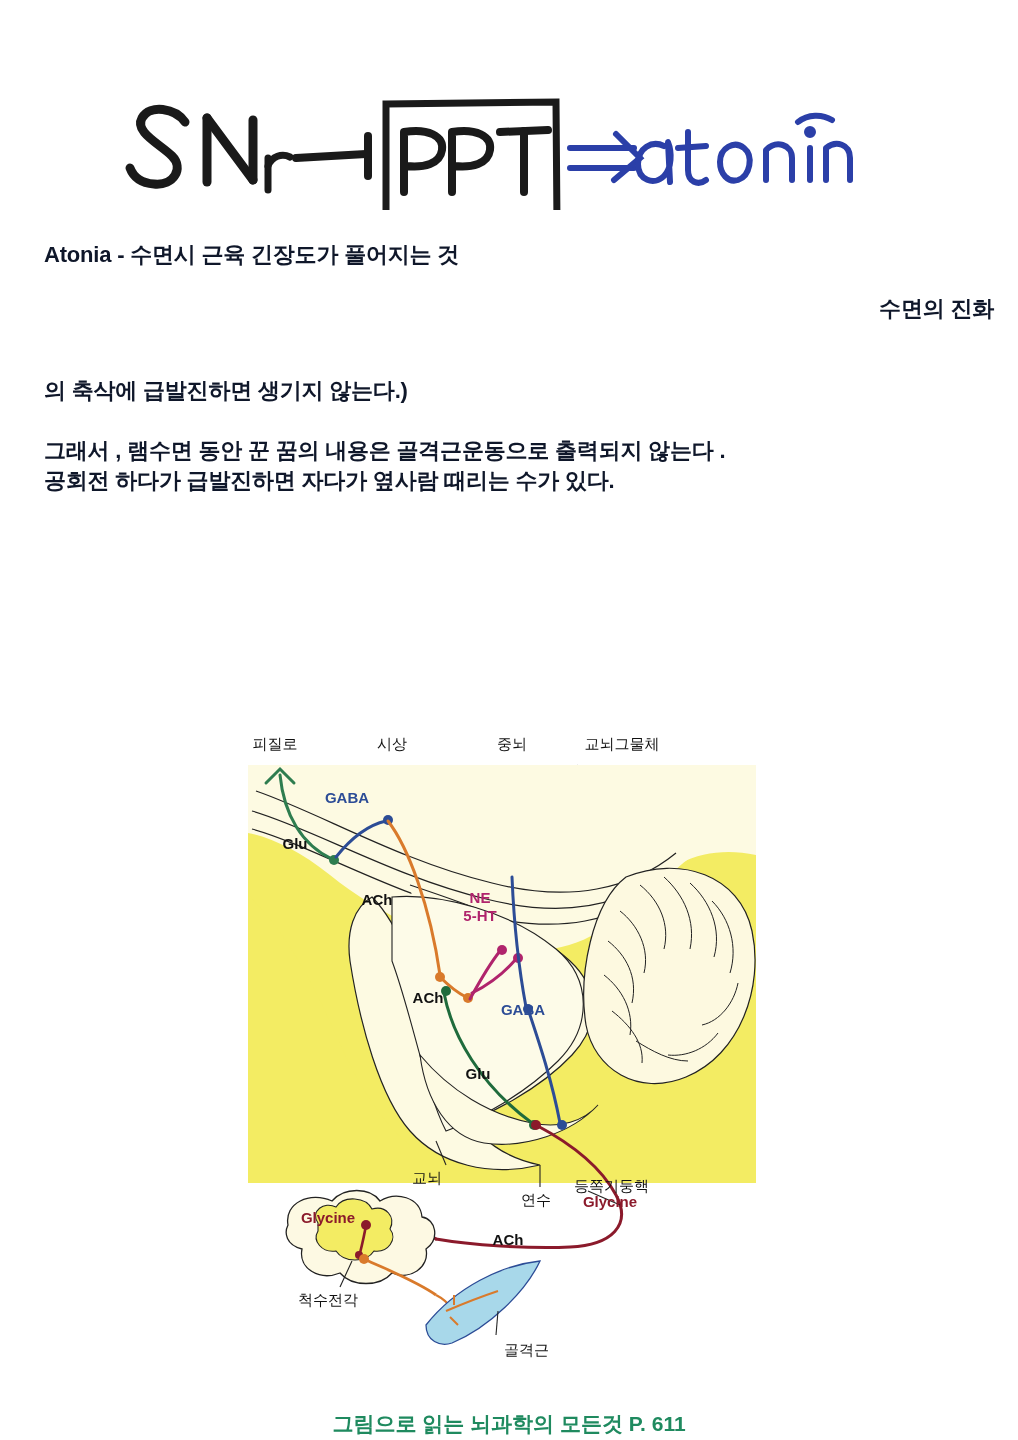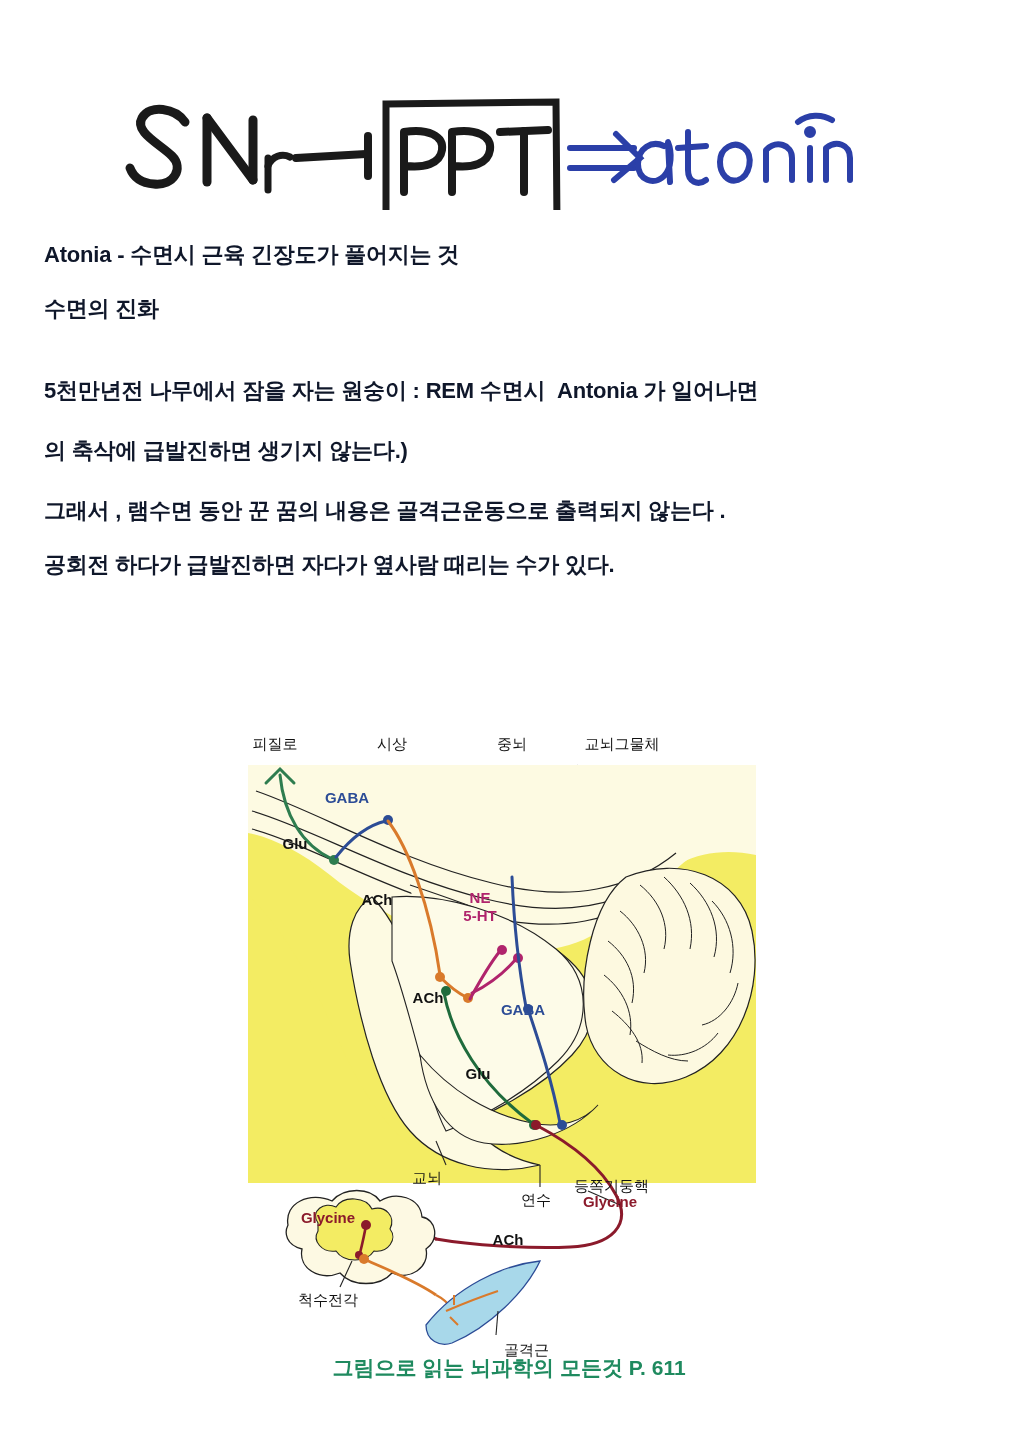--- a/index.html
+++ b/index.html
@@ -34,41 +34,41 @@
     width: 950px;
   }
   .line {
     font-size: 22px;
     font-weight: bold;
     letter-spacing: -0.2px;
     color: #0f172a;
     white-space: pre;
   }
   .line.l1 { margin-bottom: 24px; }
-  .line.l2 { margin-bottom: 52px; }
+  .line.l2 { margin-bottom: 52px; text-align: right; }
   .line.l3 { margin-bottom: 30px; }
   .line.l4 { margin-bottom: 30px; }
   .line.l5 { margin-bottom: 30px; }
-  .line.l6 { margin-bottom: 24px; }
+  .line.l6 { }
   .line.l7 { margin-bottom: 18px; }
 
   
   .figure {
     position: absolute;
     left: 240px;
     top: 725px;
     width: 560px;
     height: 640px;
   }
   .figure svg { display: block; }
 
   .caption {
     position: absolute;
     left: 0;
-    top: 1354px;
+    top: 1410px;
     width: 1018px;
     text-align: center;
     font-size: 21px;
     font-weight: bold;
     color: #1f8a5f;
   }
 
   .lbl { font-family: "Liberation Sans", sans-serif; }
 </style>
 </head>
@@ -120,21 +120,20 @@
       <circle cx="810" cy="92" r="3" fill="#2b3fa8"></circle>
       <path d="M826 140 L826 108 C836 100, 850 104, 850 118 L850 140"></path>
       <path d="M798 82 C808 74, 822 74, 832 80"></path>
     </g>
   </svg>
 </div>
 
 <div class="body-text">
   <div class="line l1">Atonia - 수면시 근육 긴장도가 풀어지는 것</div>
   <div class="line l2">수면의 진화</div>
-  <div class="line l3">5천만년전 나무에서 잠을 자는 원숭이 : REM 수면시  Antonia 가 일어나면</div>
   <div class="line l5">의 축삭에 급발진하면 생기지 않는다.)</div>
   <div class="line l6">그래서 , 램수면 동안 꾼 꿈의 내용은 골격근운동으로 출력되지 않는다 .</div>
   <div class="line l7">공회전 하다가 급발진하면 자다가 옆사람 때리는 수가 있다.</div>
 </div>
 
 <div class="figure">
   <svg width="560" height="640" viewBox="0 0 560 640" xmlns="http://www.w3.org/2000/svg">
 
     <g stroke="#222" stroke-width="1.2" fill="none">
       <path d="M38 40 L38 110"></path>

